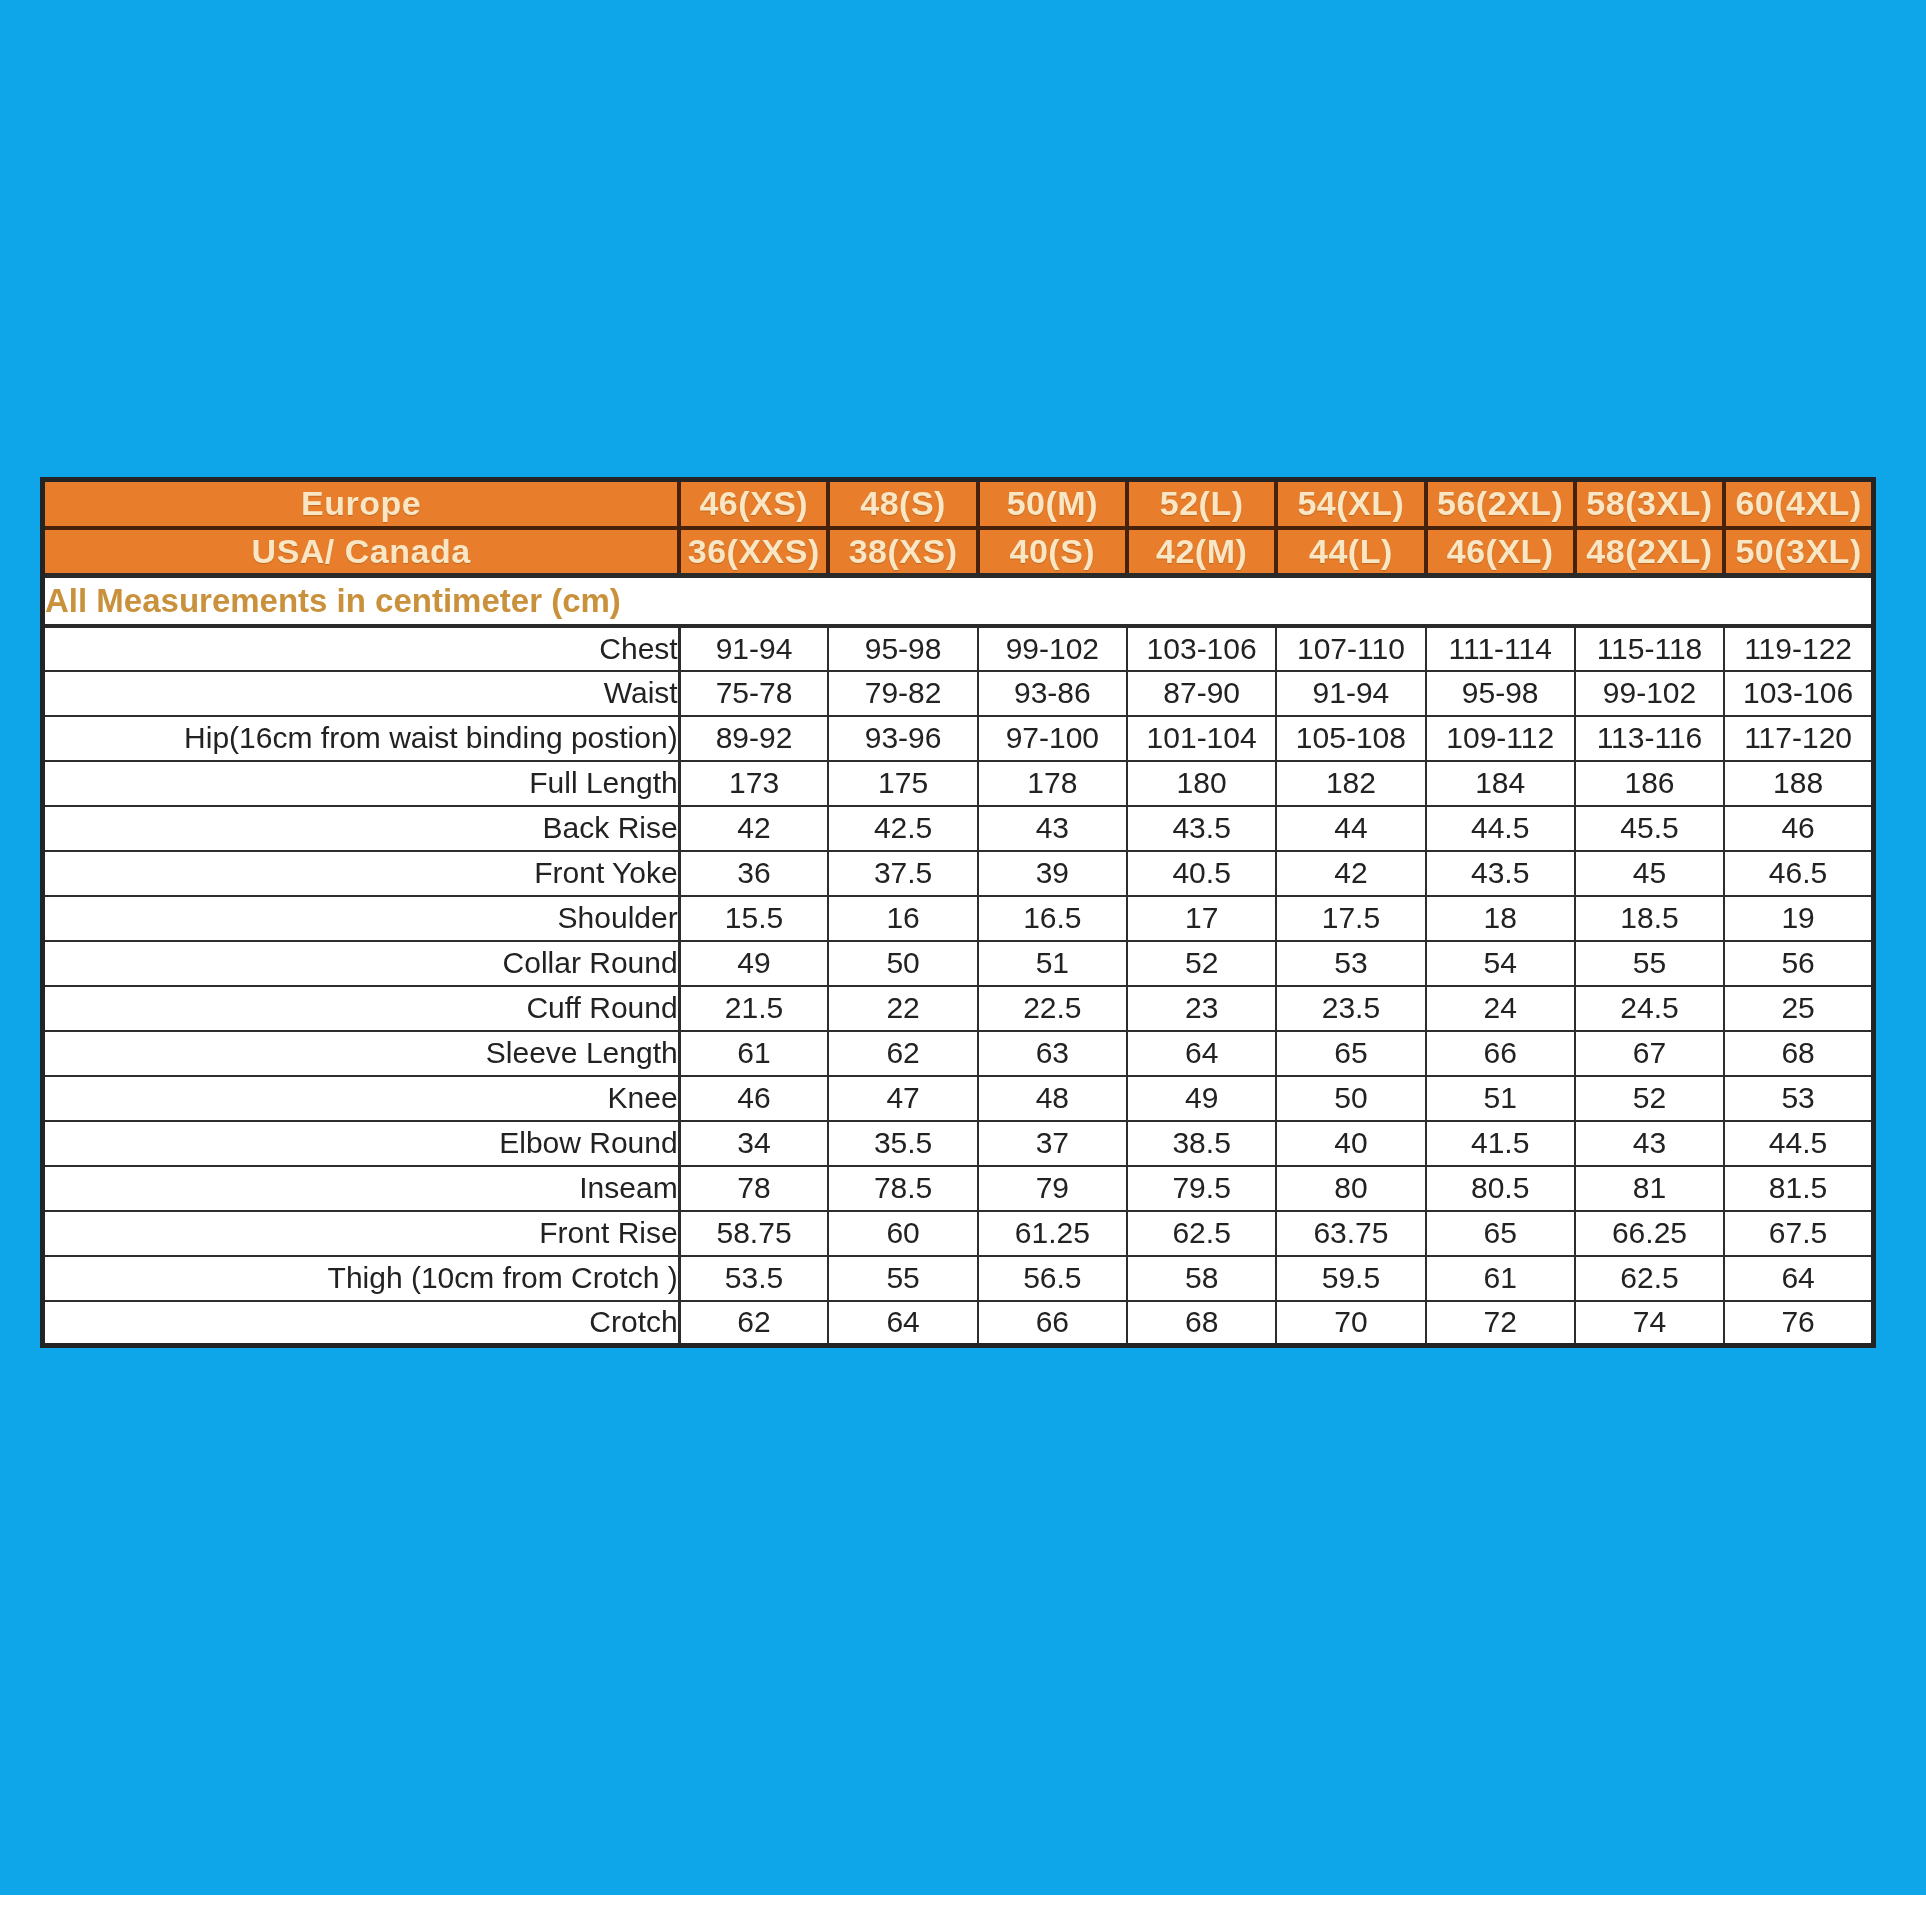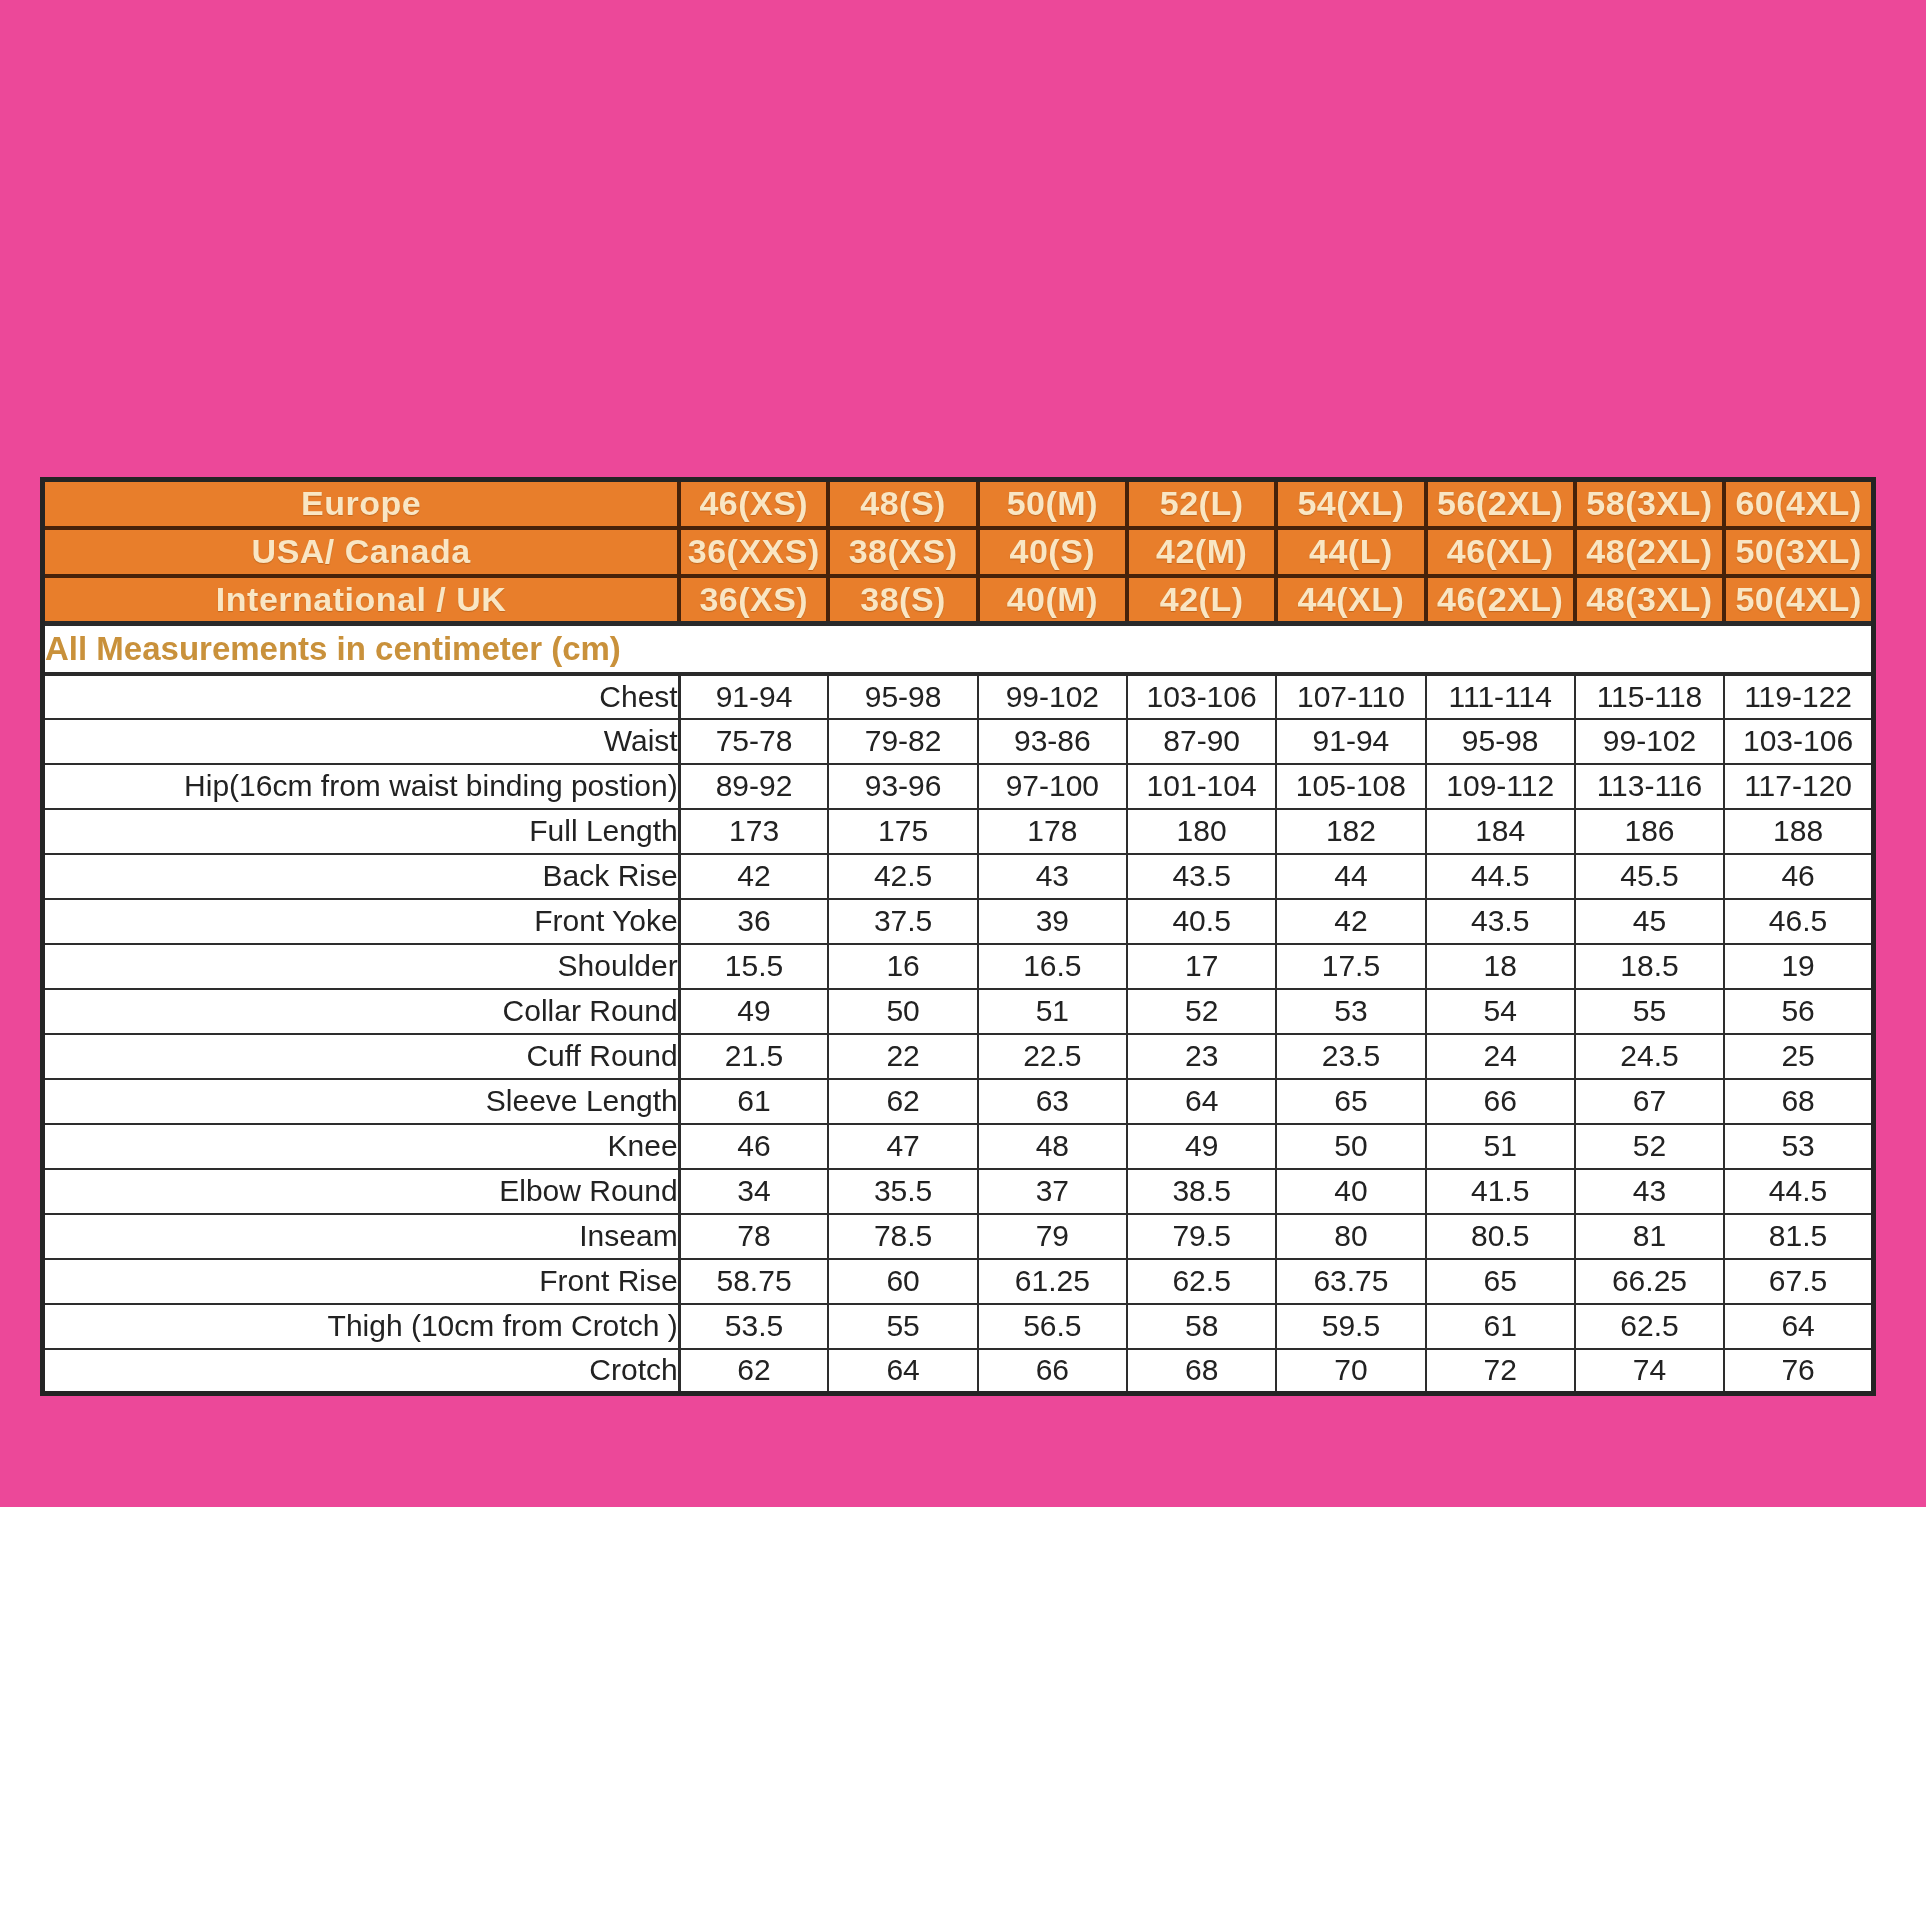--- a/index.html
+++ b/index.html
@@ -4,22 +4,22 @@
 <style>
   html, body {
     margin: 0;
     padding: 0;
     background: #ffffff;
     font-family: "Liberation Sans", sans-serif;
   }
   .page {
     position: relative;
     width: 1927px;
-    height: 1507px;
-    background: #ec4899;
+    height: 1895px;
+    background: #0ea5e9;
     overflow: hidden;
   }
   table.size-chart {
     position: absolute;
     left: 40px;
     top: 477px;
     width: 1836px;
     border-collapse: collapse;
     table-layout: fixed;
     border: 5px solid #242424;
@@ -104,31 +104,20 @@
           <th class="hdr label">USA/ Canada</th>
           <th class="hdr size">36(XXS)</th>
           <th class="hdr size">38(XS)</th>
           <th class="hdr size">40(S)</th>
           <th class="hdr size">42(M)</th>
           <th class="hdr size">44(L)</th>
           <th class="hdr size">46(XL)</th>
           <th class="hdr size">48(2XL)</th>
           <th class="hdr size">50(3XL)</th>
         </tr>
-        <tr>
-          <th class="hdr label">International / UK</th>
-          <th class="hdr size">36(XS)</th>
-          <th class="hdr size">38(S)</th>
-          <th class="hdr size">40(M)</th>
-          <th class="hdr size">42(L)</th>
-          <th class="hdr size">44(XL)</th>
-          <th class="hdr size">46(2XL)</th>
-          <th class="hdr size">48(3XL)</th>
-          <th class="hdr size">50(4XL)</th>
-        </tr>
       </thead>
     <tbody>
         <tr class="note-row">
           <td class="note-cell" colspan="9">All Measurements in centimeter (cm)</td>
         </tr>
         <tr class="data-row">
           <td class="label-cell">Chest</td>
           <td class="value-cell">91-94</td>
           <td class="value-cell">95-98</td>
           <td class="value-cell">99-102</td>

